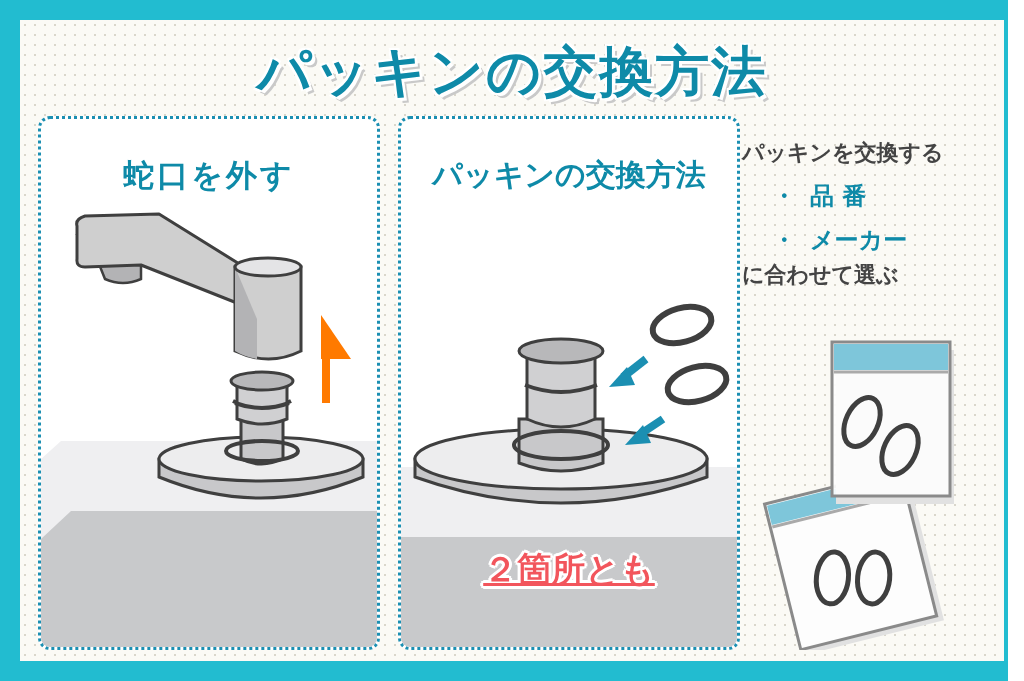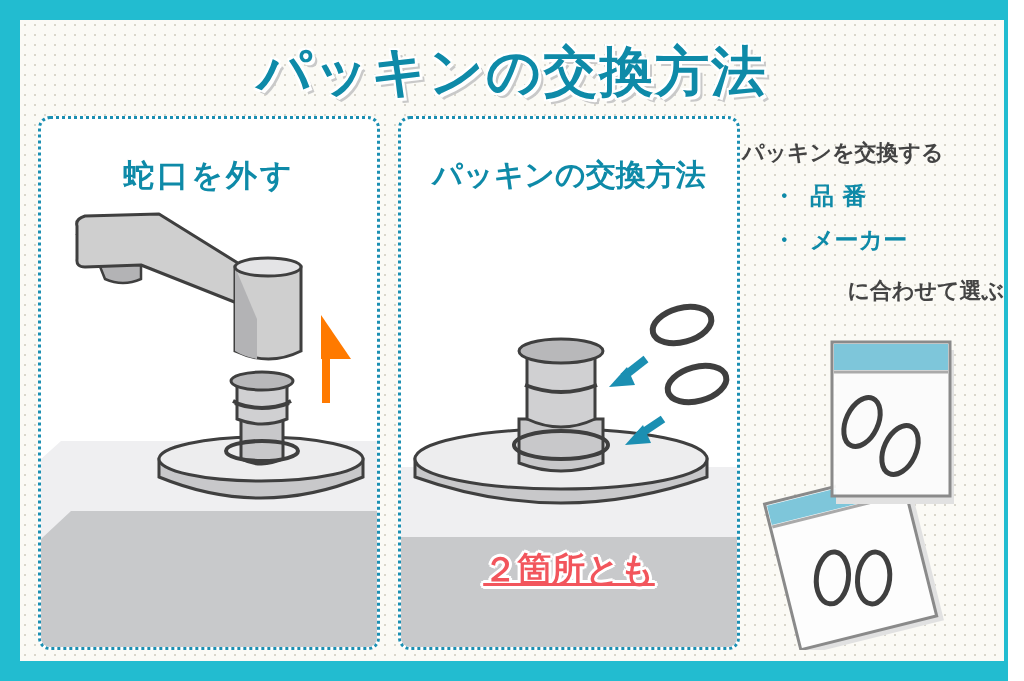--- a/index.html
+++ b/index.html
@@ -19,21 +19,21 @@
   .panel2 .panel-title{letter-spacing:0;font-size:30px;}
   .scene{position:absolute;left:0;top:0;width:336px;height:528px;}
   .note{position:absolute;left:0;right:0;text-align:center;font-weight:bold;font-size:34px;
     text-shadow:2px 2px 0 #fff,-2px -2px 0 #fff,2px -2px 0 #fff,-2px 2px 0 #fff,0 3px 0 #fff,3px 0 0 #fff,0 -3px 0 #fff,-3px 0 0 #fff;text-decoration:underline;}
   .note1{top:428px;color:#f2555c;}
   .note2{top:472px;color:#0e8aa8;}
   .side{position:absolute;left:722px;top:118px;width:262px;}
   .side-line{font-size:22px;font-weight:bold;color:#444;white-space:nowrap;}
   .bullet{font-size:24px;font-weight:bold;color:#0e8aa8;margin-left:30px;margin-top:12px;white-space:nowrap;}
   .bullet .dot{margin-right:14px;}
-  .side-bottom{margin-top:20px;text-align:right;}
+  .side-bottom{margin-top:4px;}
   .bags{position:absolute;left:740px;top:310px;width:244px;height:320px;}
 </style>
 </head>
 <body>
 
 <div class="frame">
   <div class="inner">
 
     <div class="title">パッキンの交換方法</div>
 

